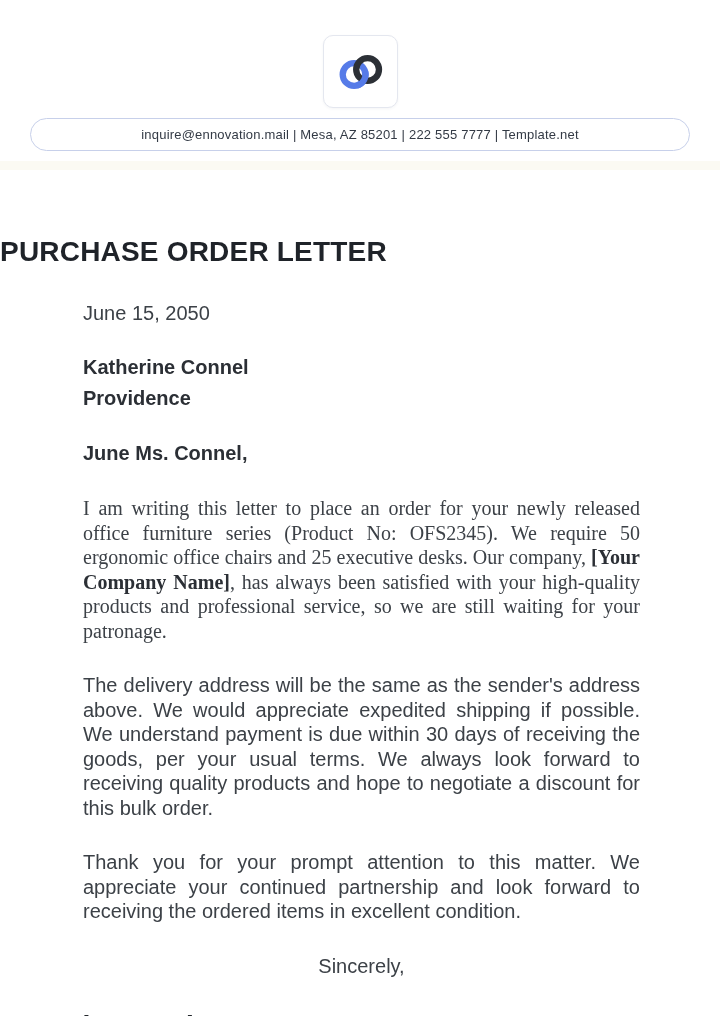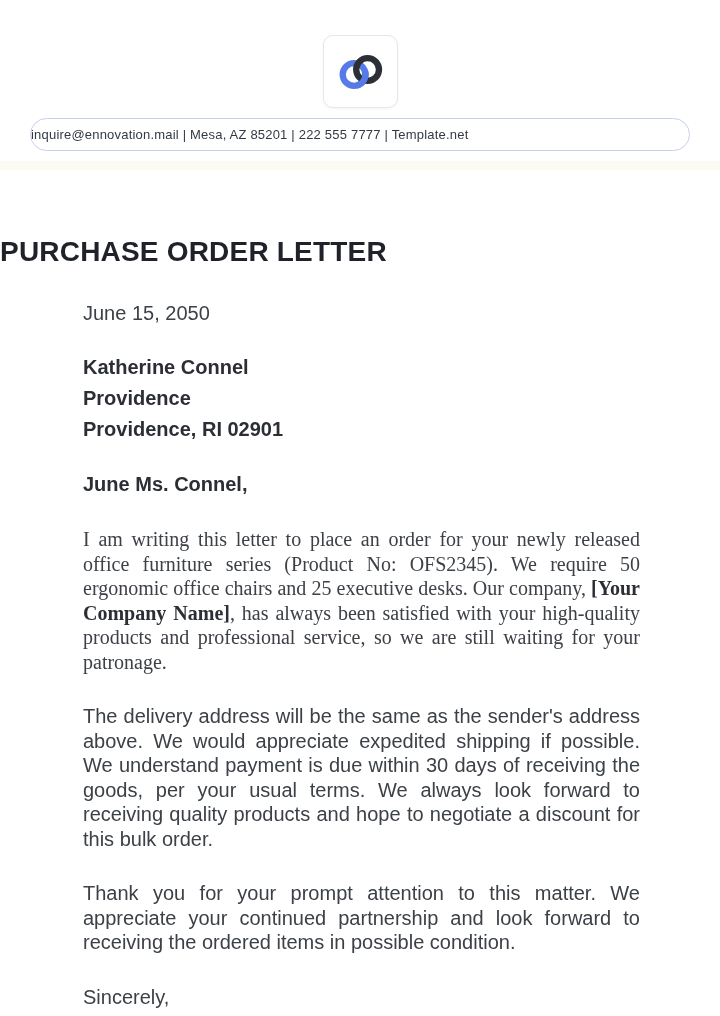--- a/index.html
+++ b/index.html
@@ -34,20 +34,21 @@
   }
   .contact-pill {
     width: 660px;
     height: 33px;
     margin: 10px auto 0;
     border: 1px solid #c7d0ea;
     border-radius: 17px;
     background: #ffffff;
     display: flex;
     align-items: center;
+    justify-content: center;
     box-sizing: border-box;
   }
   .contact-pill span {
     font-size: 13px;
     color: #333a45;
     letter-spacing: 0.2px;
     white-space: nowrap;
   }
   .header-divider {
     width: 720px;
@@ -92,20 +93,21 @@
     margin: 30px 0 0;
     text-align: justify;
     color: #3c4147;
   }
   .para.first { margin-top: 34px; font-family: Liberation Serif, serif; }
   .para strong { font-weight: 700; color: #2b2f35; }
   .closing {
     margin: 34px 0 16px;
     line-height: 17px;
     color: #3c4147;
+    text-align: center;
   }
   .signature {
     margin: 40px 0 0;
     line-height: 17px;
     font-weight: 400;
     color: #24282d;
   }
 </style>
 </head>
 <body>
@@ -131,29 +133,28 @@
 
   <h1 class="letter-title">PURCHASE ORDER LETTER</h1>
 
   <div class="content">
 
     <p class="date">June 15, 2050</p>
 
     <div class="recipient">
       <p>Katherine Connel</p>
       <p>Providence</p>
-      <p>Providence, RI 02901</p>
     </div>
 
     <p class="salutation">June Ms. Connel,</p>
 
     <p class="para first"><span>I am writing this letter to place an order for your newly released office furniture series (Product No: OFS2345). We require 50 ergonomic office chairs and 25 executive desks. Our company, </span><strong>[Your Company Name]</strong><span>, has always been satisfied with your high-quality products and professional service, so we are still waiting for your patronage.</span></p>
 
     <p class="para">The delivery address will be the same as the sender's address above. We would appreciate expedited shipping if possible. We understand payment is due within 30 days of receiving the goods, per your usual terms. We always look forward to receiving quality products and hope to negotiate a discount for this bulk order.</p>
 
-    <p class="para">Thank you for your prompt attention to this matter. We appreciate your continued partnership and look forward to receiving the ordered items in possible condition.</p>
+    <p class="para">Thank you for your prompt attention to this matter. We appreciate your continued partnership and look forward to receiving the ordered items in excellent condition.</p>
 
     <p class="closing">Sincerely,</p>
 
     <p class="signature">[Your Name]</p>
 
   </div>
 </div>
 
 </body></html>

